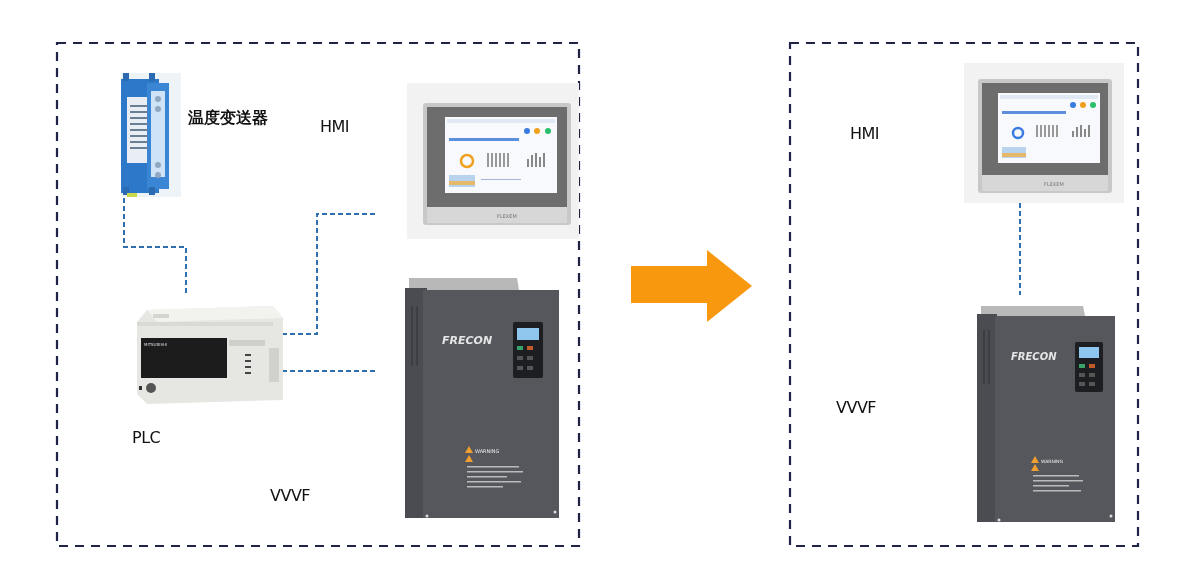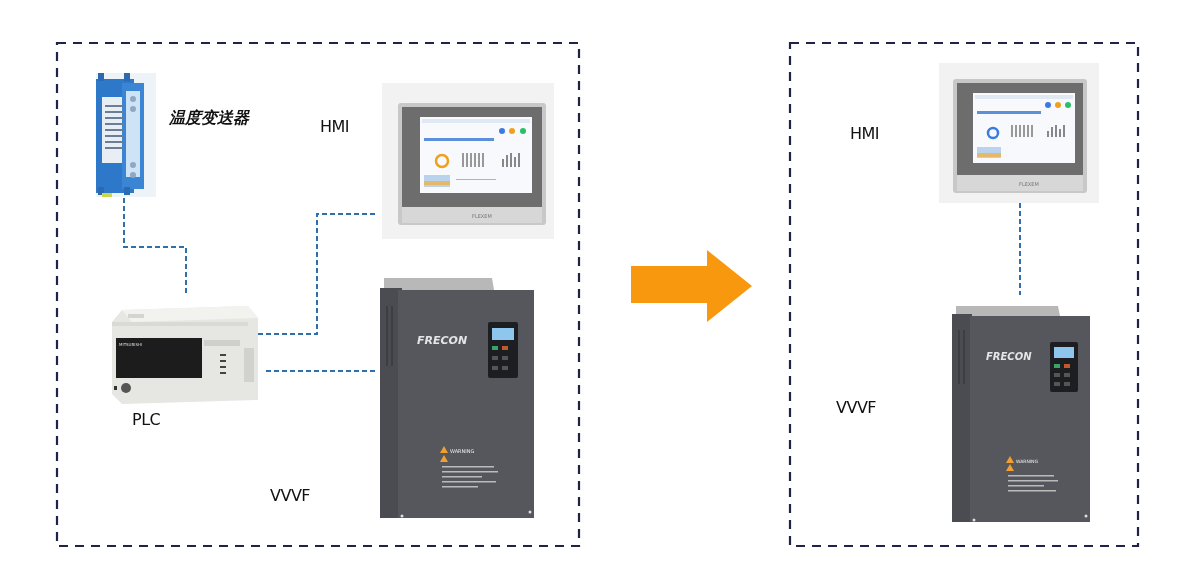--- a/index.html
+++ b/index.html
@@ -1,20 +1,20 @@
 <!DOCTYPE html>
 <html><head>
 <meta charset="utf-8">
 <style>
   html, body { margin:0; padding:0; background:#ffffff; }
   body { width:1200px; height:585px; position:relative; overflow:hidden; font-family:"DejaVu Sans", sans-serif; }
   .label { position:absolute; color:#111; font-family:"DejaVu Sans", sans-serif; font-size:16px; letter-spacing:-0.5px; line-height:1; }
   .label.cn { font-size:16px; font-weight:bold; letter-spacing:0; }
   svg.overlay { position:absolute; left:0; top:0; }
-  .dev { position:absolute; }
+  .dev { position:absolute;margin-left:25px; }
 </style>
 </head>
 <body>
 
 <svg class="overlay" width="1200" height="585">
   <rect x="57" y="43" width="522" height="503" fill="none" stroke="#1f2347" stroke-width="2.2" stroke-dasharray="9 7"></rect>
   <rect x="790" y="43" width="348" height="503" fill="none" stroke="#1f2347" stroke-width="2.2" stroke-dasharray="9 7"></rect>
 
   <polyline points="124,198 124,247 186,247 186,296" fill="none" stroke="#2e6fb0" stroke-width="2" stroke-dasharray="5 3"></polyline>
   <polyline points="258,334 317,334 317,214 376,214" fill="none" stroke="#2e6fb0" stroke-width="2" stroke-dasharray="5 3"></polyline>
@@ -47,21 +47,21 @@
         <rect x="9" y="74" width="18" height="2"></rect>
     </g>
     <g fill="#8fa8c2">
         <circle cx="37" cy="26" r="3"></circle>
         <circle cx="37" cy="36" r="3"></circle>
         <circle cx="37" cy="92" r="3"></circle>
         <circle cx="37" cy="102" r="3"></circle>
       </g>
   </svg>
 </div>
-<div class="label cn" style="left:169px;top:110px;font-style:italic;">温度变送器</div>
+<div class="label cn" style="left:188px;top:110px;">温度变送器</div>
 
 <div class="dev" style="left:382px;top:83px;width:172px;height:156px;">
   <svg width="172" height="156">
     <rect x="0" y="0" width="172" height="156" fill="#f2f2f2"></rect>
     <rect x="16" y="20" width="148" height="122" rx="3" fill="#c8c8c8"></rect>
     <rect x="20" y="24" width="140" height="100" fill="#6d6d6d"></rect>
     <rect x="38" y="34" width="112" height="76" fill="#f7f9fc"></rect>
     <rect x="40" y="36" width="108" height="4" fill="#dfe8f3"></rect>
     <circle cx="120" cy="48" r="3" fill="#3a7be0"></circle>
       <circle cx="130" cy="48" r="3" fill="#f0a020"></circle>
@@ -105,21 +105,21 @@
         <rect x="112" y="54" width="6" height="2"></rect>
         <rect x="112" y="60" width="6" height="2"></rect>
         <rect x="112" y="66" width="6" height="2"></rect>
         <rect x="112" y="72" width="6" height="2"></rect>
       </g>
     <rect x="136" y="48" width="10" height="34" fill="#d1d1cd"></rect>
     <circle cx="18" cy="88" r="5" fill="#555"></circle>
     <rect x="6" y="86" width="3" height="4" fill="#333"></rect>
   </svg>
 </div>
-<div class="label" style="left:132px;top:412px;">PLC</div>
+<div class="label" style="left:132px;top:430px;">PLC</div>
 
 <div class="dev" style="left:380px;top:276px;width:158px;height:246px;">
   <svg width="158" height="246">
     <polygon points="4,2 112,2 114,14 4,14" fill="#b8b8b8"></polygon>
     <rect x="0" y="12" width="22" height="230" fill="#4a4c52"></rect>
     <rect x="18" y="14" width="136" height="228" fill="#55575d"></rect>
     <g fill="#3c3e44">
         <rect x="6" y="30" width="2" height="60"></rect>
         <rect x="11" y="30" width="2" height="60"></rect>
       </g>

